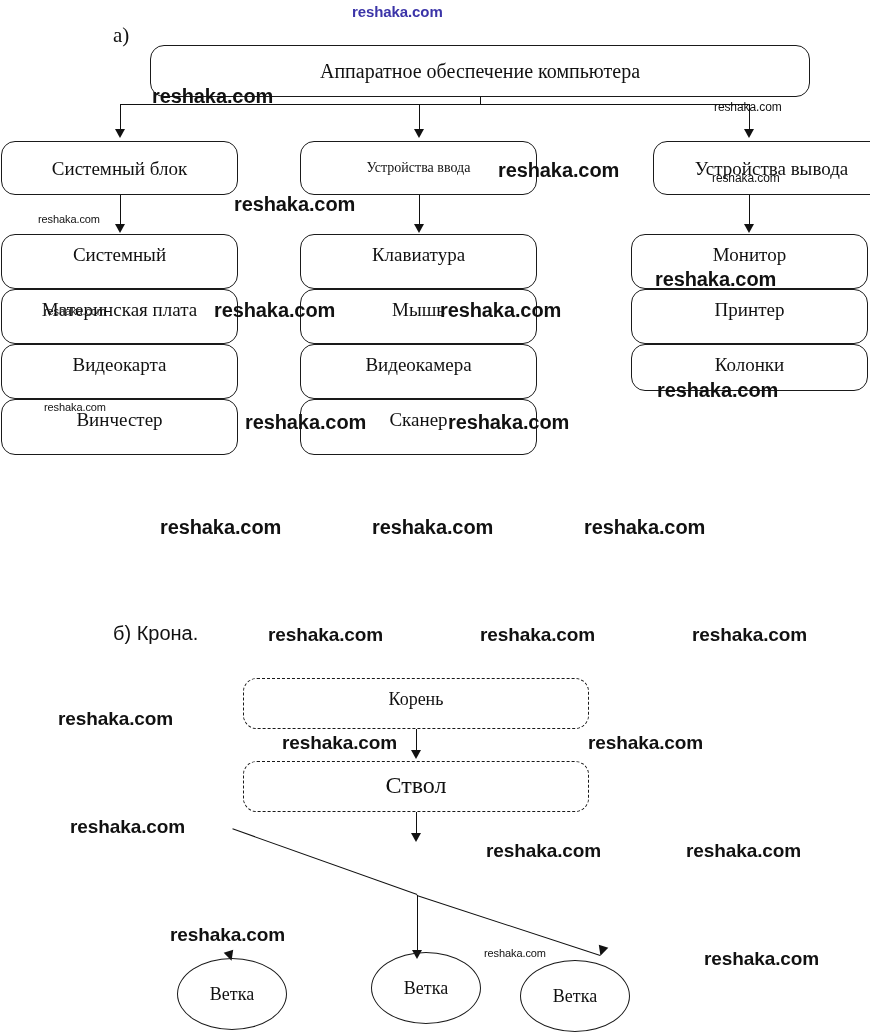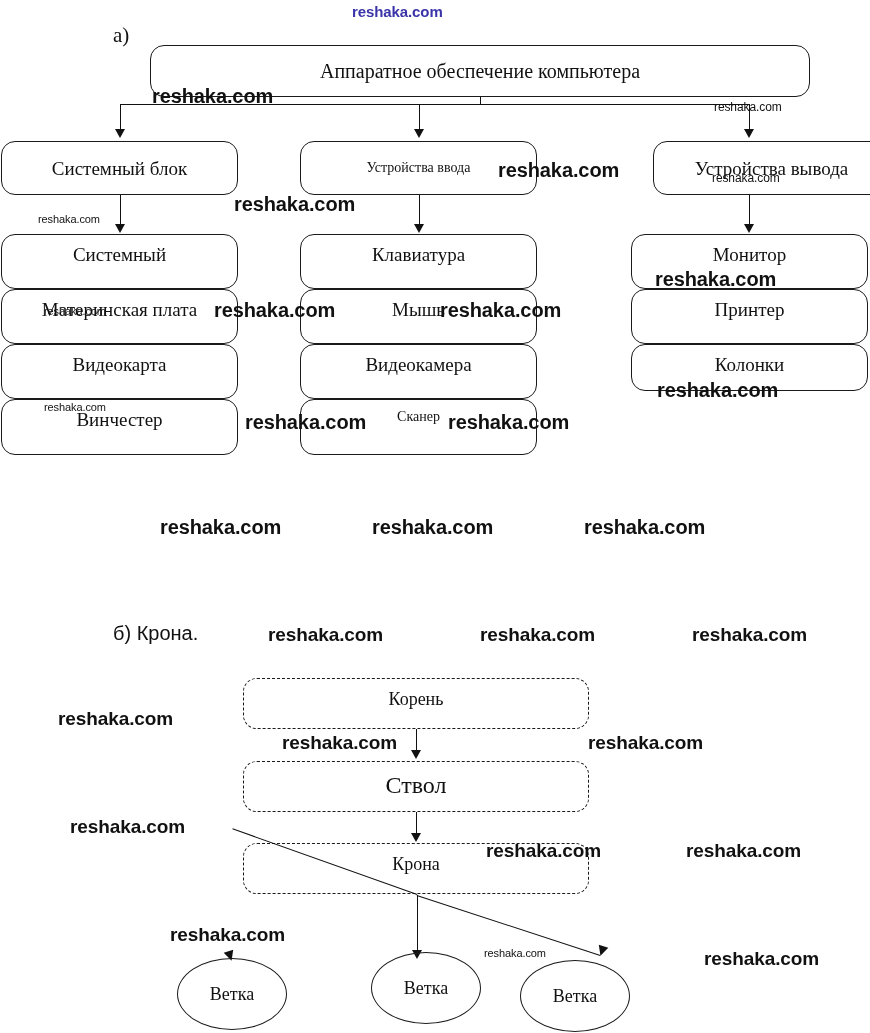--- a/index.html
+++ b/index.html
@@ -171,21 +171,21 @@
 
   <div class="node toptext" style="left:300px; top:234px; width:237px; height:55px; font-size:19px;">
     <span class="lbl">Клавиатура</span>
   </div>
   <div class="node toptext" style="left:300px; top:289px; width:237px; height:55px; font-size:19px;">
     <span class="lbl">Мышь</span>
   </div>
   <div class="node toptext" style="left:300px; top:344px; width:237px; height:55px; font-size:19px;">
     <span class="lbl">Видеокамера</span>
   </div>
-  <div class="node toptext" style="left:300px; top:399px; width:237px; height:56px; font-size:14px;">
+  <div class="node toptext" style="left:300px; top:399px; width:237px; height:56px; font-size:19px;">
     <span class="lbl">Сканер</span>
   </div>
 
   <div class="node toptext" style="left:631px; top:234px; width:237px; height:55px; font-size:19px;">
     <span class="lbl">Монитор</span>
   </div>
   <div class="node toptext" style="left:631px; top:289px; width:237px; height:55px; font-size:19px;">
     <span class="lbl">Принтер</span>
   </div>
   <div class="node toptext" style="left:631px; top:344px; width:237px; height:47px; font-size:19px;">
@@ -201,23 +201,20 @@
   <div class="vline" style="left:416px; top:729px; height:25px;"></div>
   <div class="arrowhead" style="left:411px; top:750px;"></div>
 
   <div class="node dashed toptext" style="left:243px; top:761px; width:346px; height:51px; font-size:24px; padding-top:11px;text-align:right;">
     <span class="lbl">Ствол</span>
   </div>
 
   <div class="vline" style="left:416px; top:812px; height:25px;"></div>
   <div class="arrowhead" style="left:411px; top:833px;"></div>
 
-  <div class="node dashed toptext" style="left:243px; top:843px; width:346px; height:51px; font-size:18px; padding-top:11px;">
-    <span class="lbl">Крона</span>
-  </div>
 
   <div class="diag" style="left:417px; top:895px; width:196px; transform:rotate(199.6deg);"></div>
   <div class="diag-head" style="left:225px; top:951px; transform:rotate(-18deg);"></div>
 
   <div class="vline" style="left:417px; top:895px; height:58px;"></div>
   <div class="arrowhead" style="left:412px; top:950px;"></div>
 
   <div class="diag" style="left:417px; top:895px; width:193px; transform:rotate(18.1deg);"></div>
   <div class="diag-head" style="left:597px; top:946px; transform:rotate(18deg);"></div>
 

